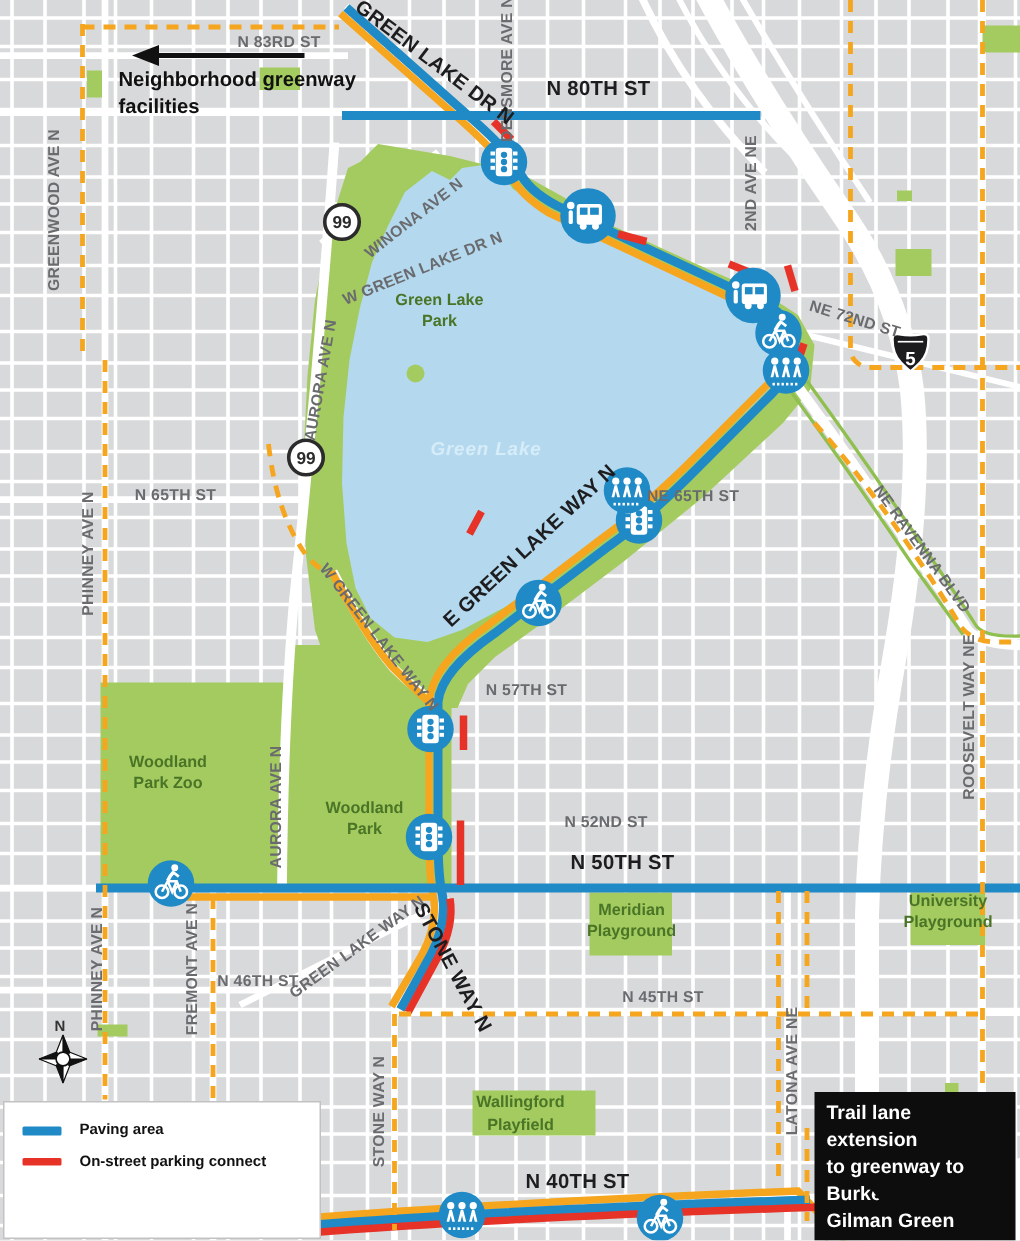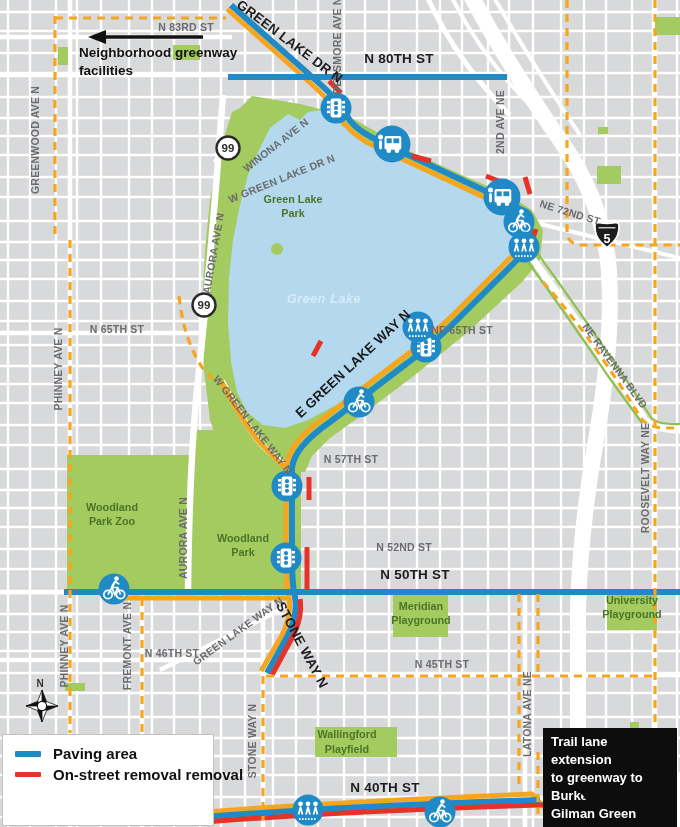--- a/index.html
+++ b/index.html
@@ -23,21 +23,21 @@
   .note{position:absolute;left:79px;top:44px;width:160px;color:#111;
         font-size:13.5px;font-weight:bold;line-height:1.35;}
   .legend{position:absolute;left:2px;top:734px;width:212px;height:92px;background:#fff;
           border:1px solid #c2c2c2;box-sizing:border-box;padding:8px 0 0 12px;}
   .legend-row{display:flex;align-items:center;height:21px;}
   .sw{width:26px;height:6px;border-radius:1px;flex:0 0 auto;margin-right:12px;}
   .sw-blue{background:var(--blue);}
   .sw-orange{background:var(--orange);}
   .sw-red{background:var(--red);height:5px;}
   .sw-dash{height:4px;background:repeating-linear-gradient(90deg,var(--orange) 0 7px,transparent 7px 12px);}
-  .legend-label{font-size:15px;font-weight:bold;color:#111;white-space:nowrap;}
+  .legend-label{font-size:10px;font-weight:bold;color:#111;white-space:nowrap;}
   .callout{position:absolute;left:543px;top:728px;width:134px;background:#0d0d0d;color:#fff;
            font-size:13px;font-weight:bold;line-height:1.38;padding:5px 6px 6px 8px;box-sizing:border-box;}
   .callout-tip{position:absolute;left:576px;top:786px;width:0;height:0;
            border-left:11px solid transparent;border-right:11px solid transparent;
            border-top:15px solid #0d0d0d;}
 </style>
 </head>
 <body>
 
 <div id="stage">
@@ -314,16 +314,16 @@
 </div>
 <div class="callout-tip"></div>
 
 <div class="legend">
   <div class="legend-row">
     <div class="sw sw-blue"></div>
     <div class="legend-label">Paving area</div>
   </div>
   <div class="legend-row">
     <div class="sw sw-red"></div>
-    <div class="legend-label">On-street removal removal</div>
+    <div class="legend-label">On-street parking connect</div>
   </div>
 </div>
 </div>
 
 </body></html>

